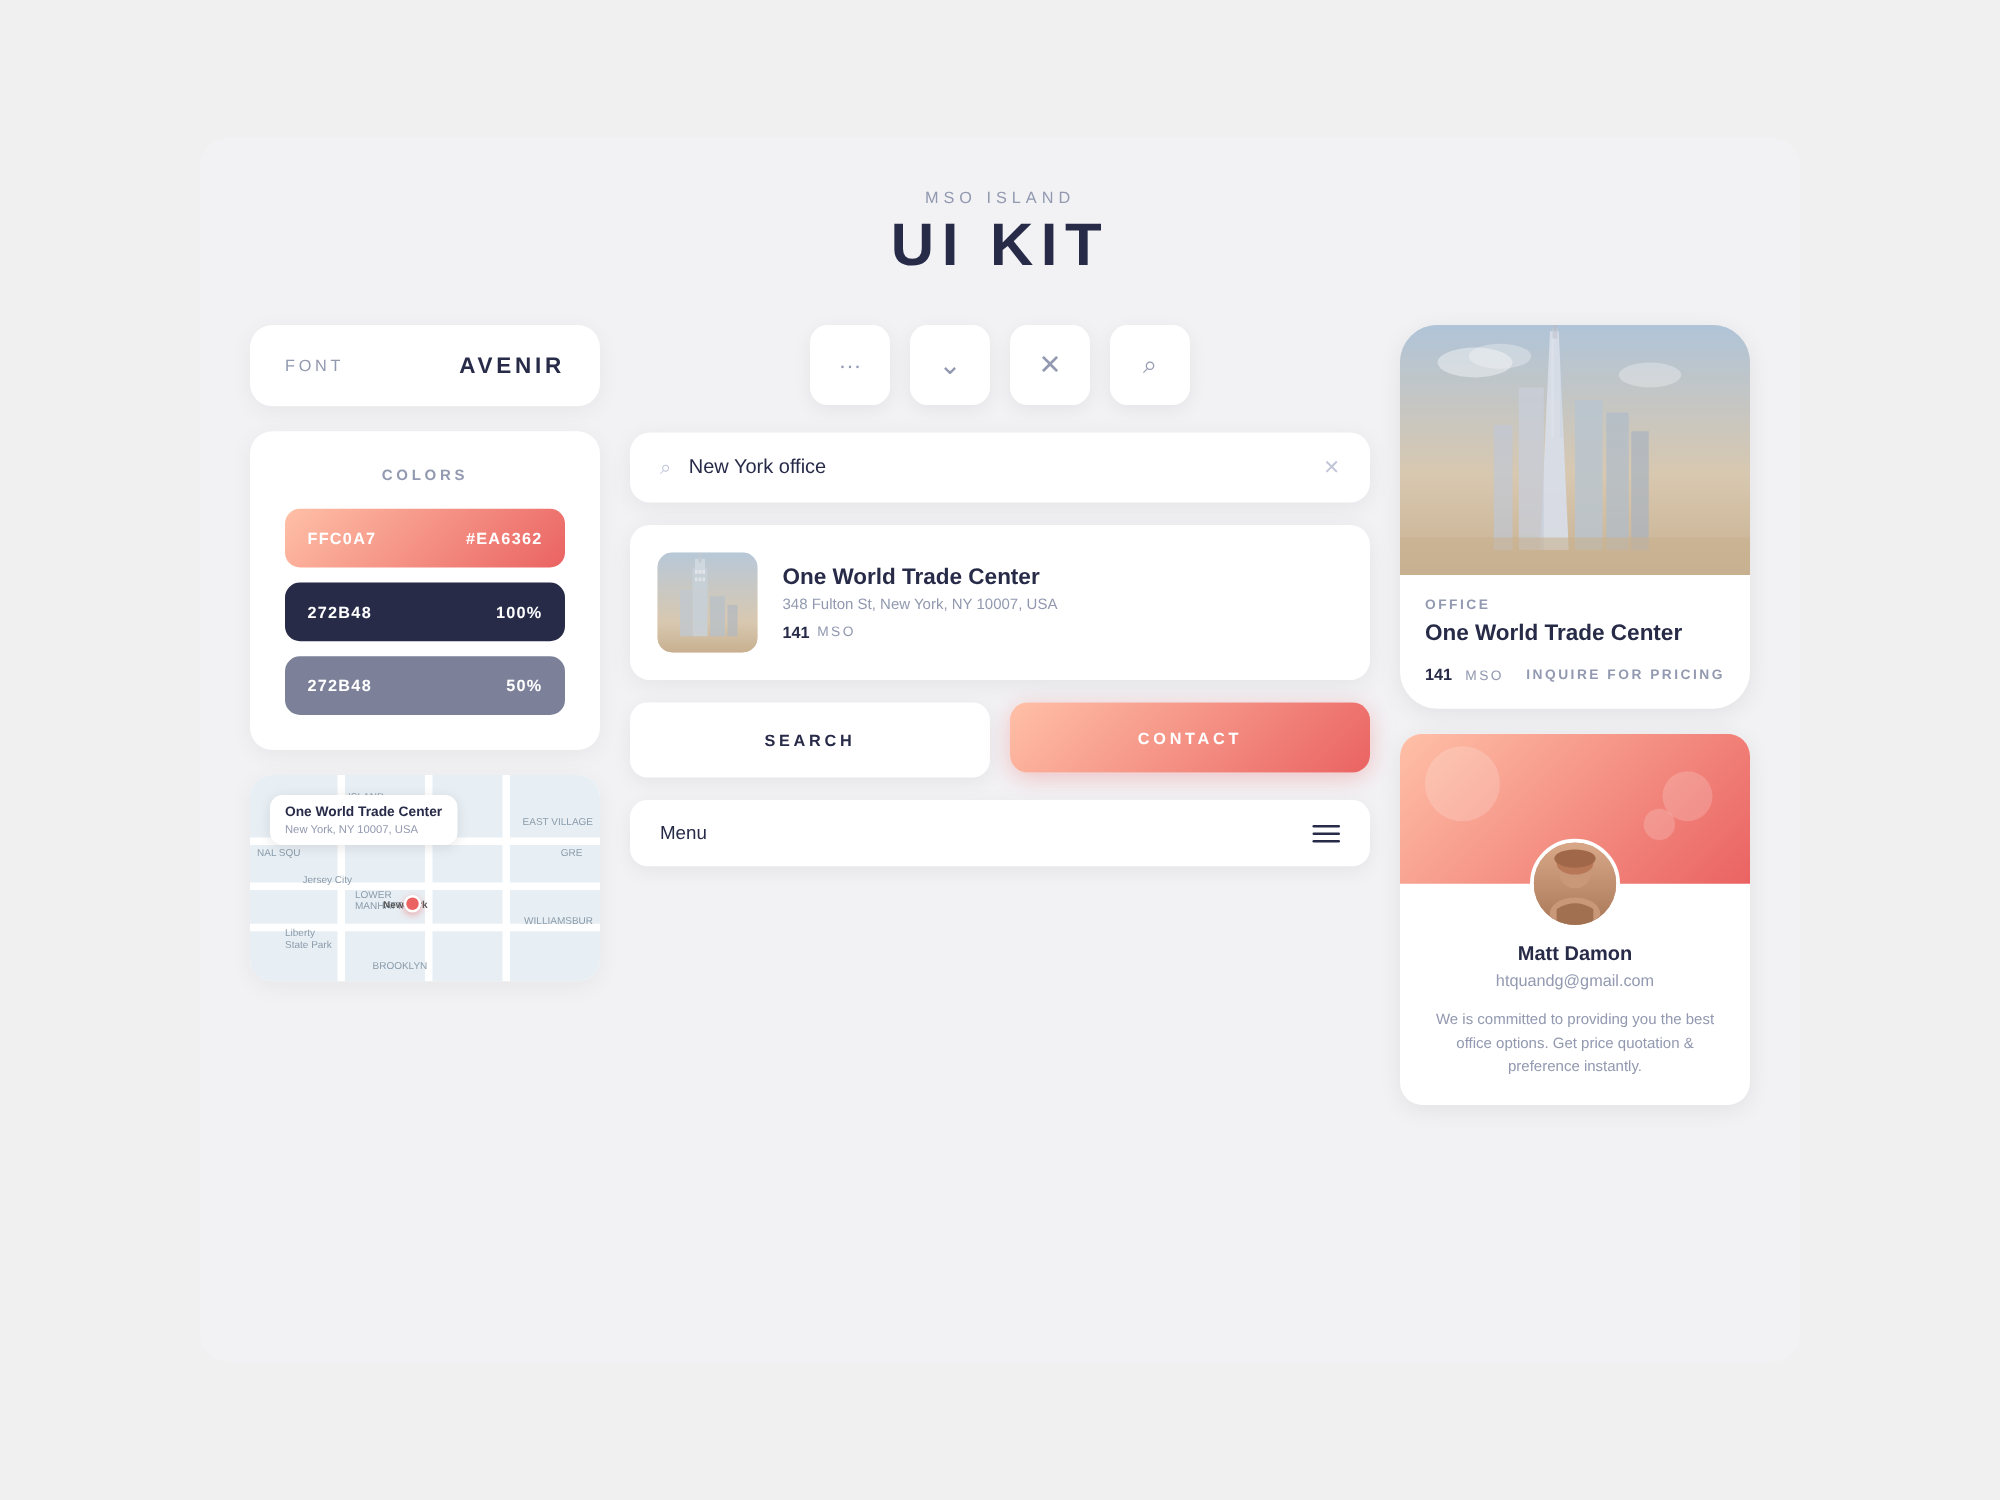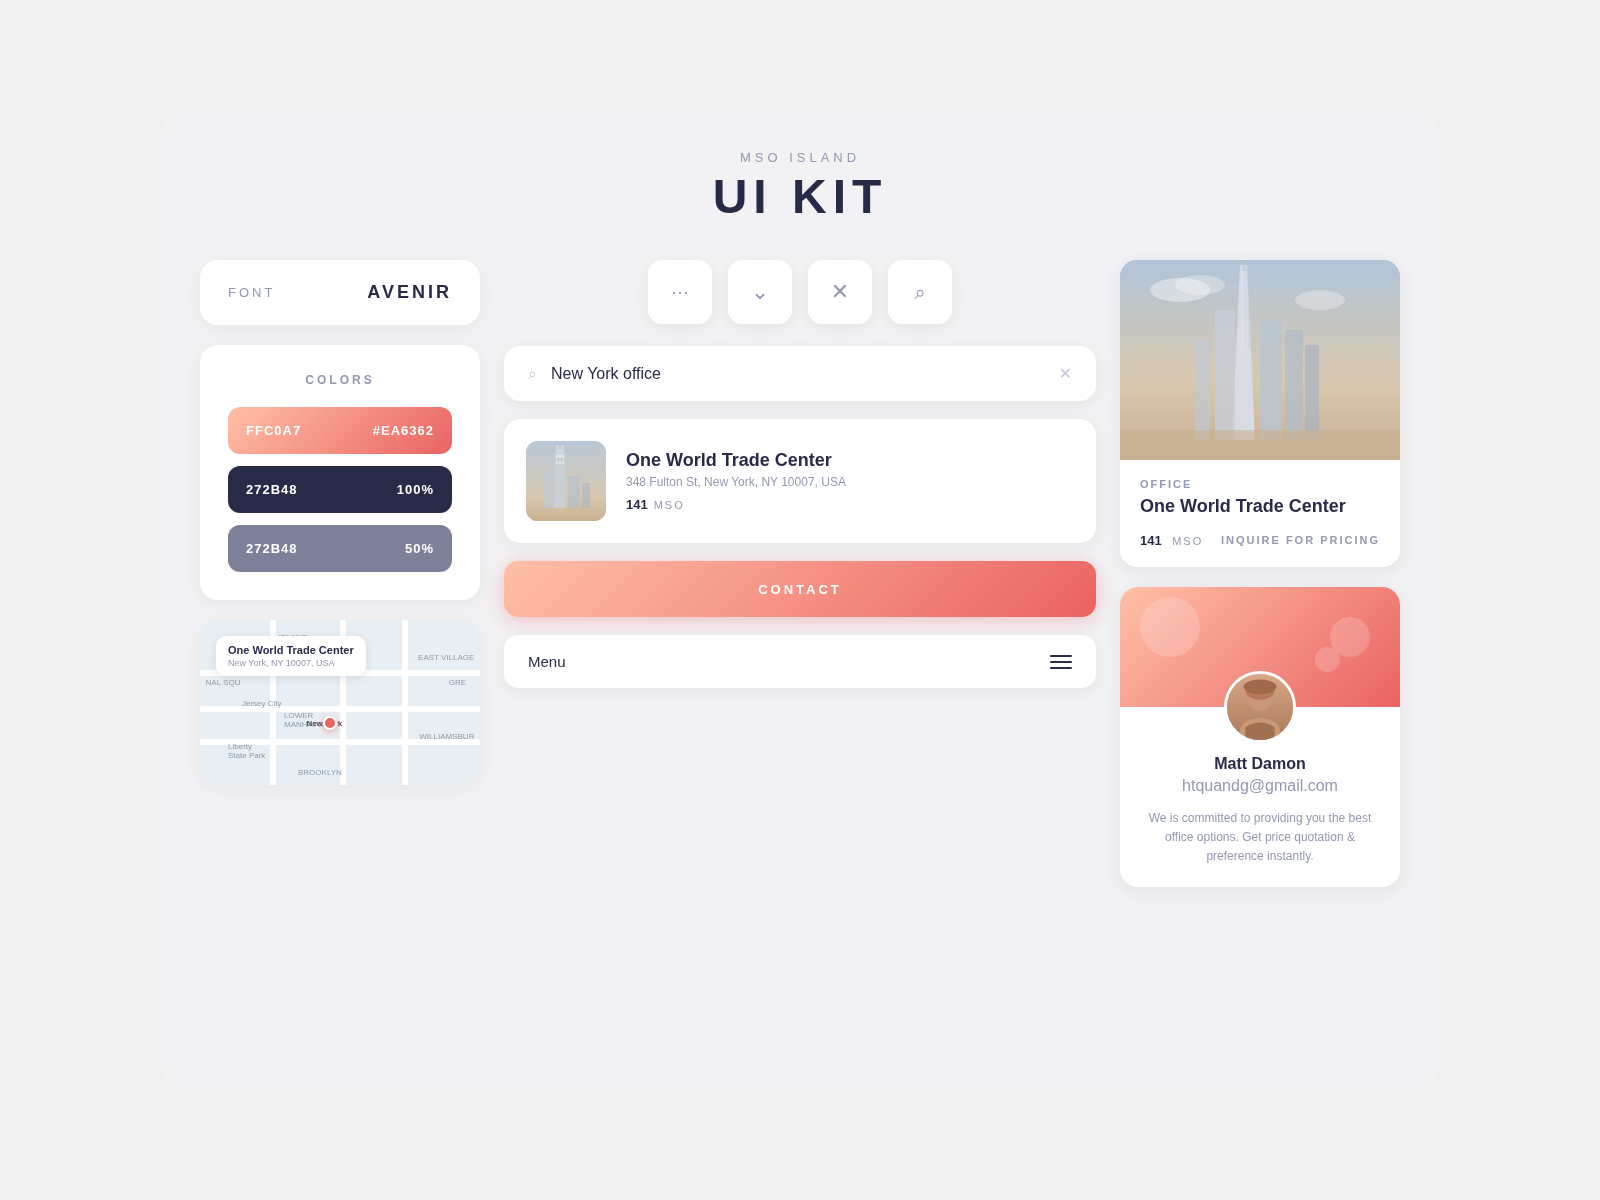--- a/index.html
+++ b/index.html
@@ -337,21 +337,21 @@
     
     .right-col {
       display: flex;
       flex-direction: column;
       gap: 20px;
     }
 
     
     .office-card {
       background: white;
-      border-radius: 17px;
+      border-radius: 30px;
       overflow: hidden;
       box-shadow: 0 4px 20px rgba(0,0,0,0.07);
     }
     .office-card-img {
       width: 100%;
       height: 200px;
       background: linear-gradient(180deg, #b0c4d8 0%, #d8c8b0 50%, #c8b898 100%);
       position: relative;
       overflow: hidden;
     }
@@ -431,21 +431,21 @@
       padding: 48px 20px 20px;
       text-align: center;
     }
     .profile-name {
       font-size: 16px;
       font-weight: 700;
       color: #272b48;
       margin-bottom: 4px;
     }
     .profile-email {
-      font-size: 16px;
+      font-size: 13px;
       color: #9299b0;
       margin-bottom: 14px;
     }
     .profile-desc {
       font-size: 12px;
       color: #9299b0;
       line-height: 1.6;
     }
 
     
@@ -591,20 +591,21 @@
           <div class="result-name">One World Trade Center</div>
           <div class="result-addr">348 Fulton St, New York, NY 10007, USA</div>
           <div class="result-meta">
             <span class="result-count">141</span>
             <span class="result-tag">MSO</span>
           </div>
         </div>
       </div>
 
       <div class="action-buttons">
+        <button class="btn-search">SEARCH</button>
         <button class="btn-contact">CONTACT</button>
       </div>
 
       <div class="menu-bar">
         <span class="menu-label">Menu</span>
         <div class="hamburger-icon">
           <div class="hamburger-line"></div>
           <div class="hamburger-line"></div>
           <div class="hamburger-line"></div>
         </div>

